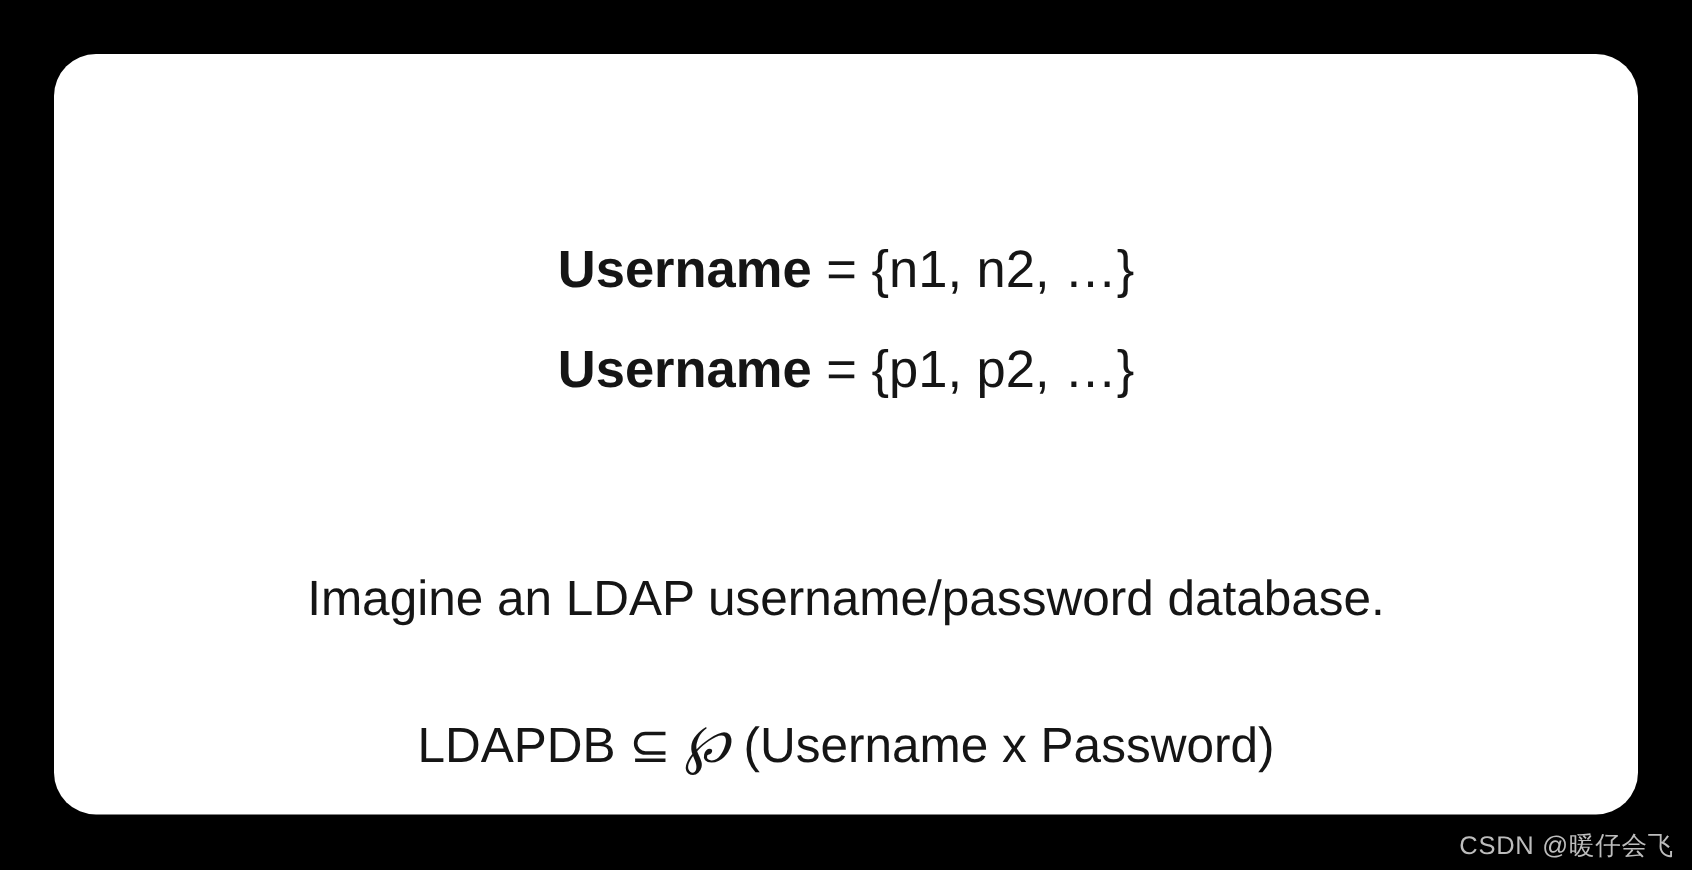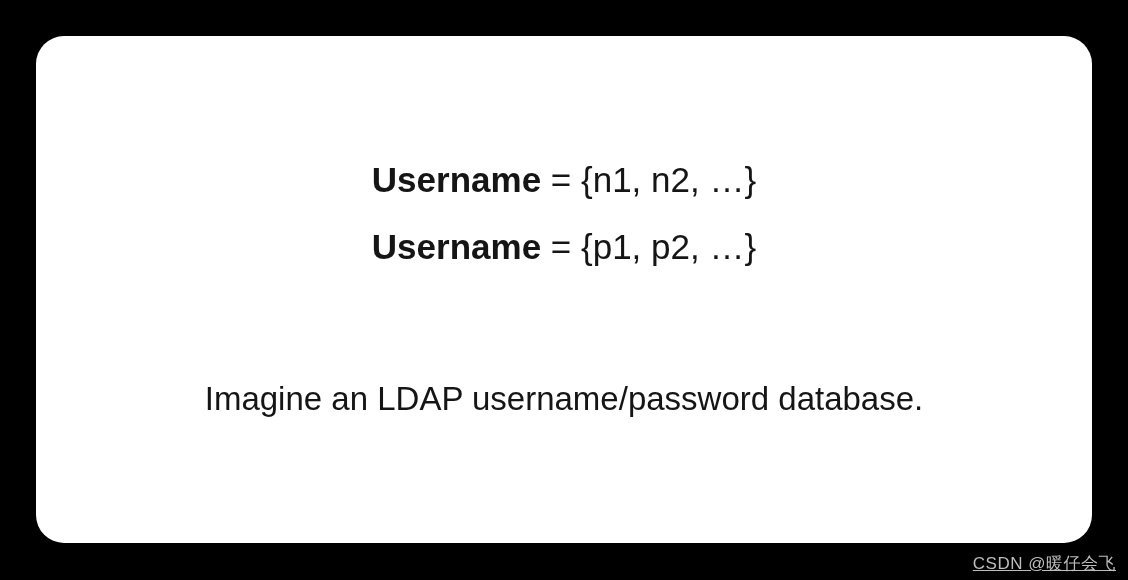--- a/index.html
+++ b/index.html
@@ -64,32 +64,32 @@
     font-style: italic;
     font-size: 36px;
   }
   .watermark {
     position: absolute;
     right: 12px;
     bottom: 5px;
     font-size: 17px;
     color: #bdbdbd;
     letter-spacing: 0.5px;
-    text-decoration: underline;
   }
 </style>
 </head>
 <body style="--accent-blue: #1b5fc6;">
 
 <div class="slide-card">
 
 
   <div class="line def-line def-username"><span class="term">Username</span><span> = {n1, n2, …}</span></div>
 
   <div class="line def-line def-password"><span class="term">Username</span><span> = {p1, p2, …}</span></div>
 
   <div class="line sentence-line">Imagine an LDAP username/password database.</div>
 
 
+  <div class="line power-line"><span>LDAPDB ⊆ </span><span class="power-symbol">℘</span><span> (Username x Password)</span></div>
 
 </div>
 
 <div class="watermark">CSDN @暖仔会飞</div>
 
 </body></html>

